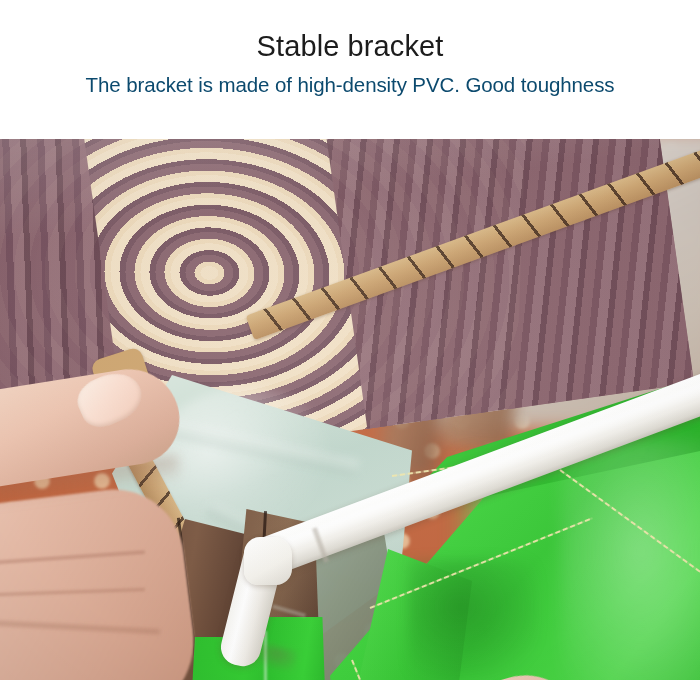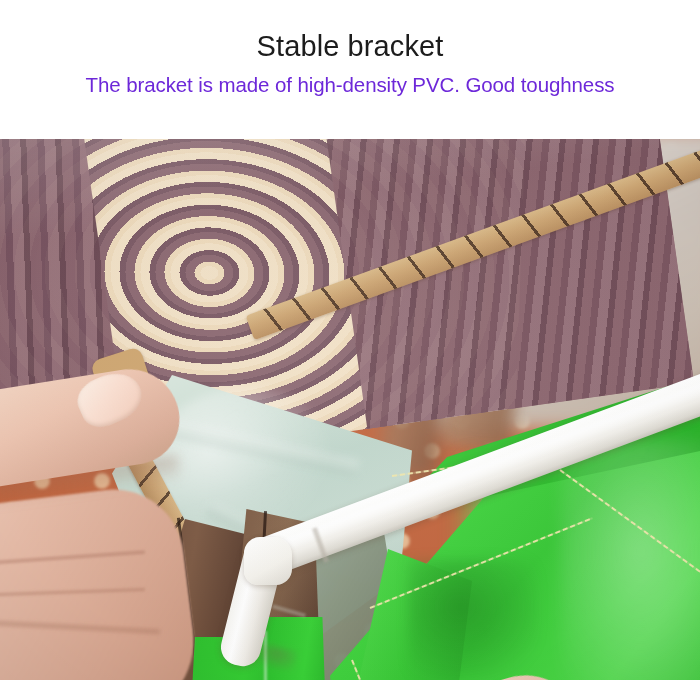--- a/index.html
+++ b/index.html
@@ -41,21 +41,21 @@
     line-height: 34px;
     color: #1c1c1c;
     letter-spacing: 0.1px;
   }
   .subtitle {
     margin: 0;
     padding-top: 9px;
     font-size: 20.5px;
     font-weight: 400;
     line-height: 26px;
-    color: #6d28d9;
+    color: #0c4a6e;
     letter-spacing: -0.1px;
   }
   .subtitle .l2 { display: block; }
 
   
   .photo {
     position: absolute;
     left: 0;
     top: 139px;
     width: 700px;

